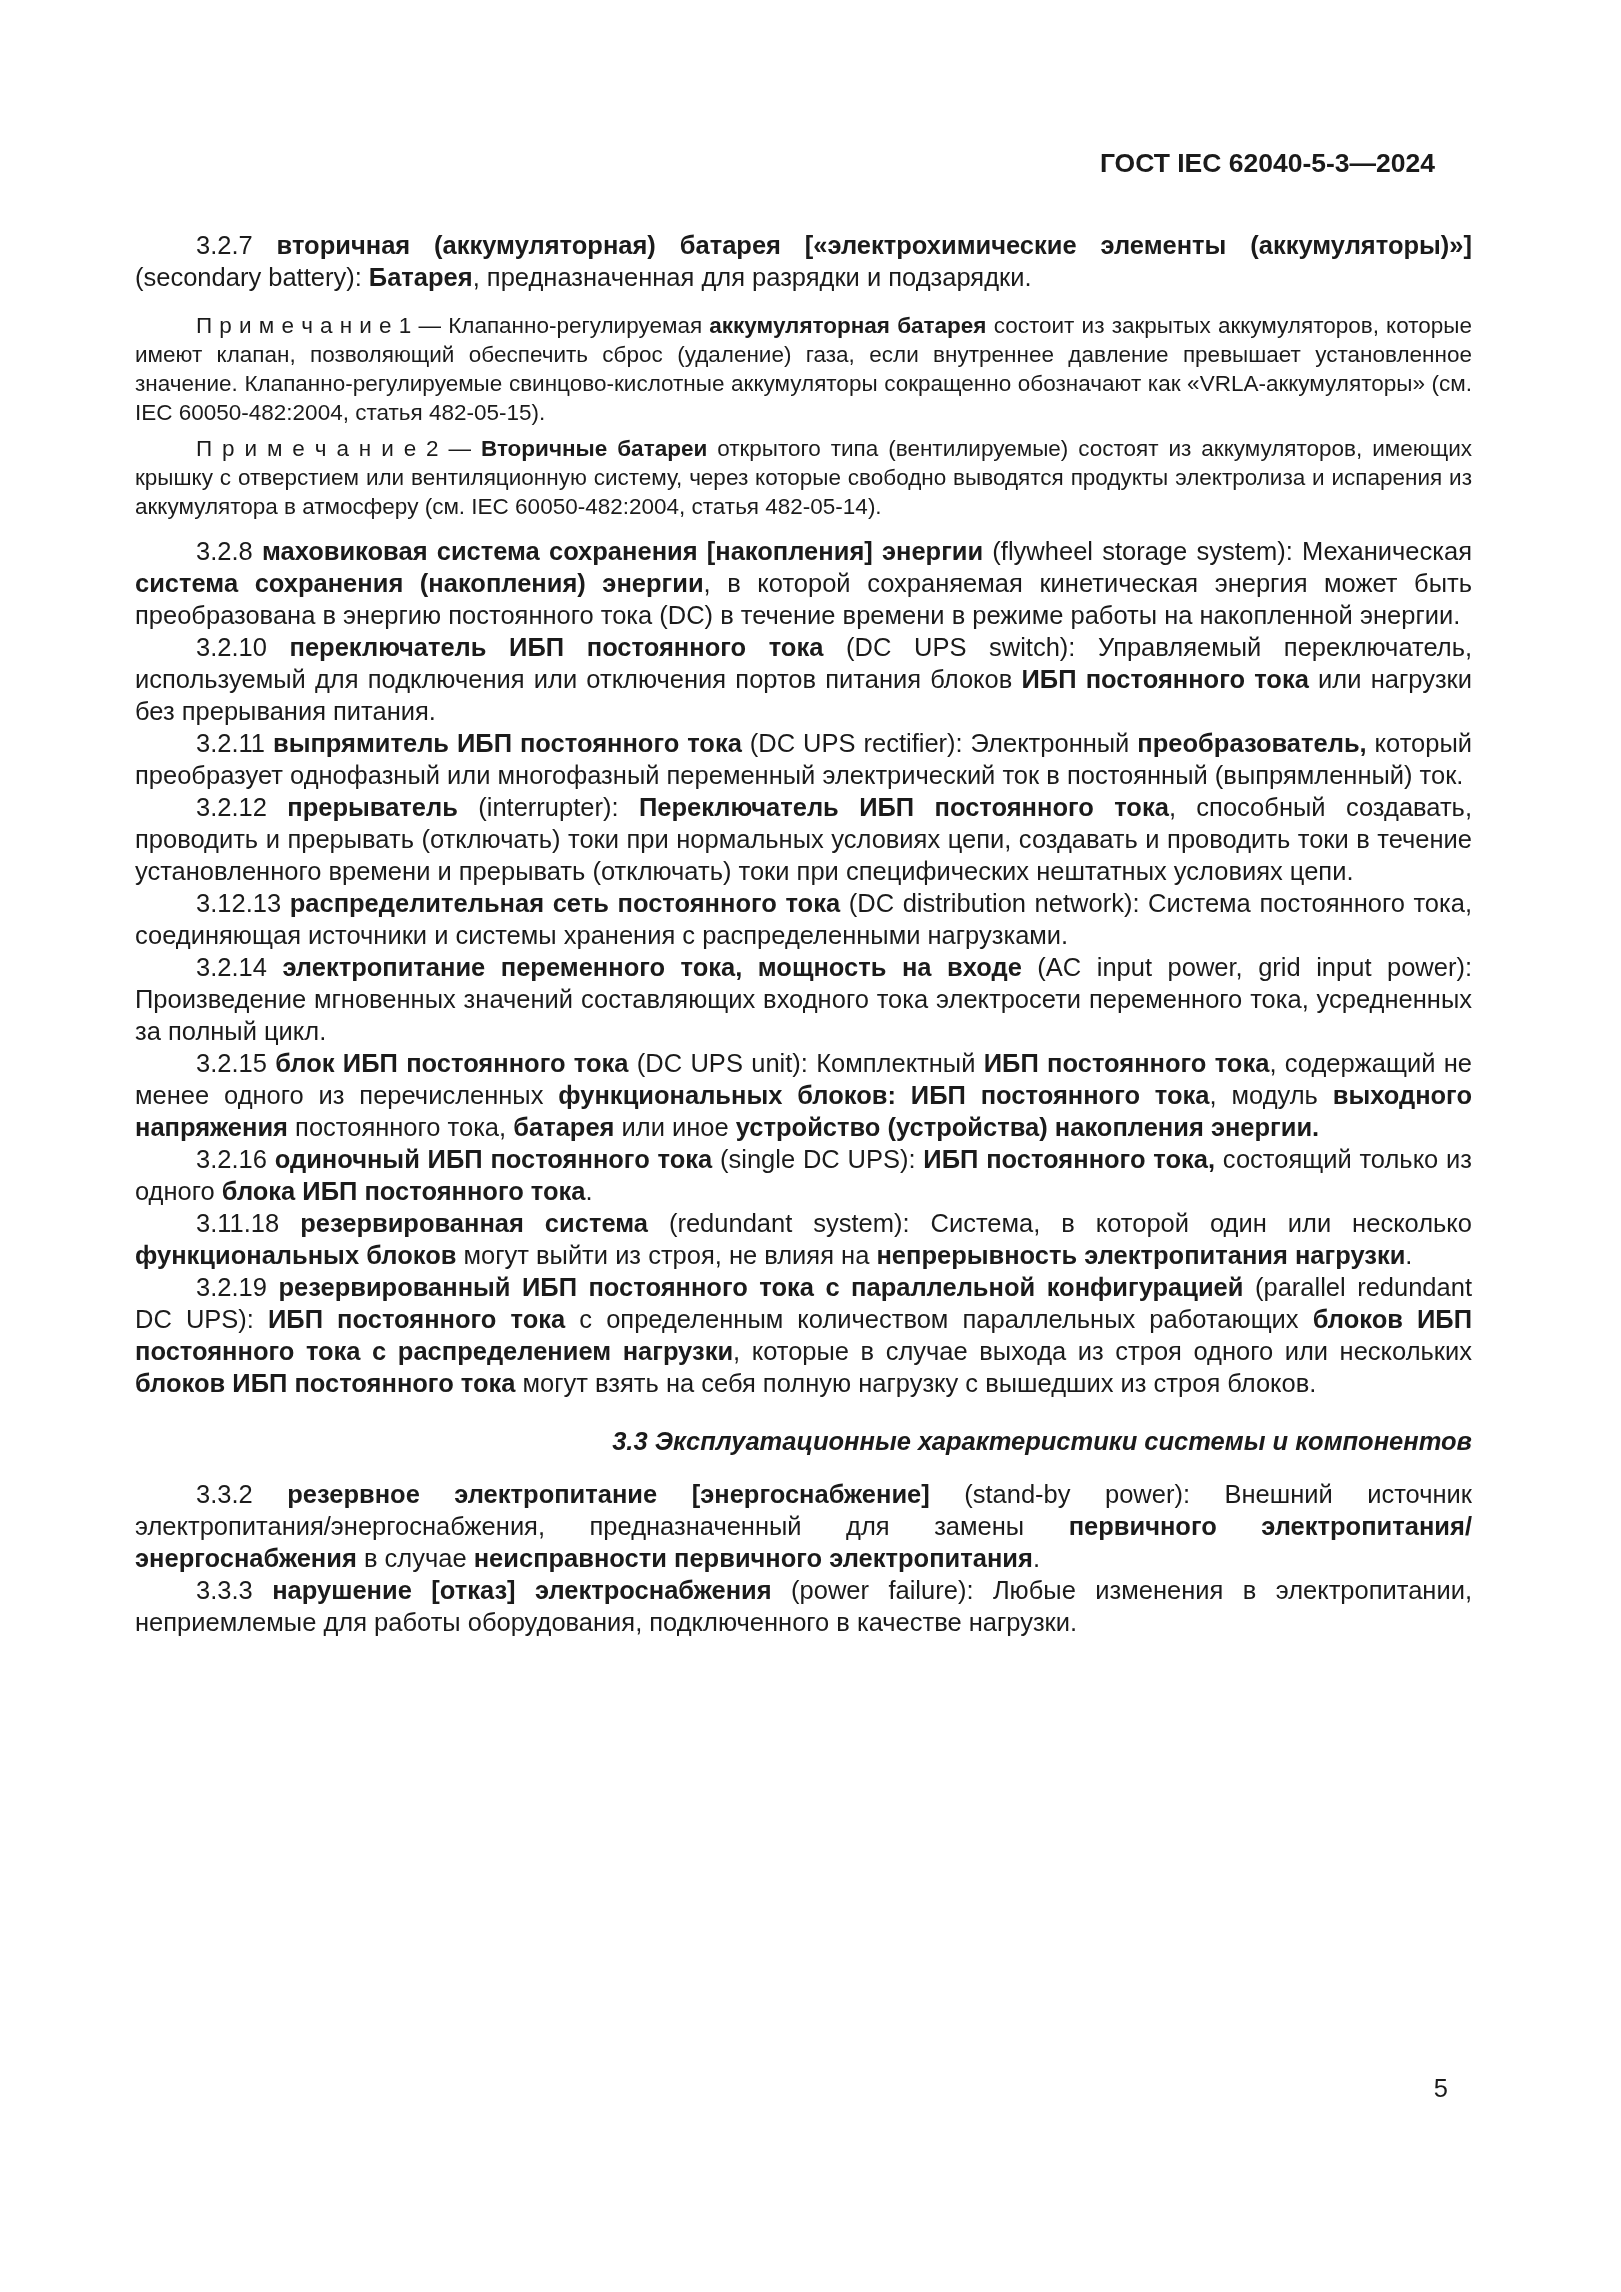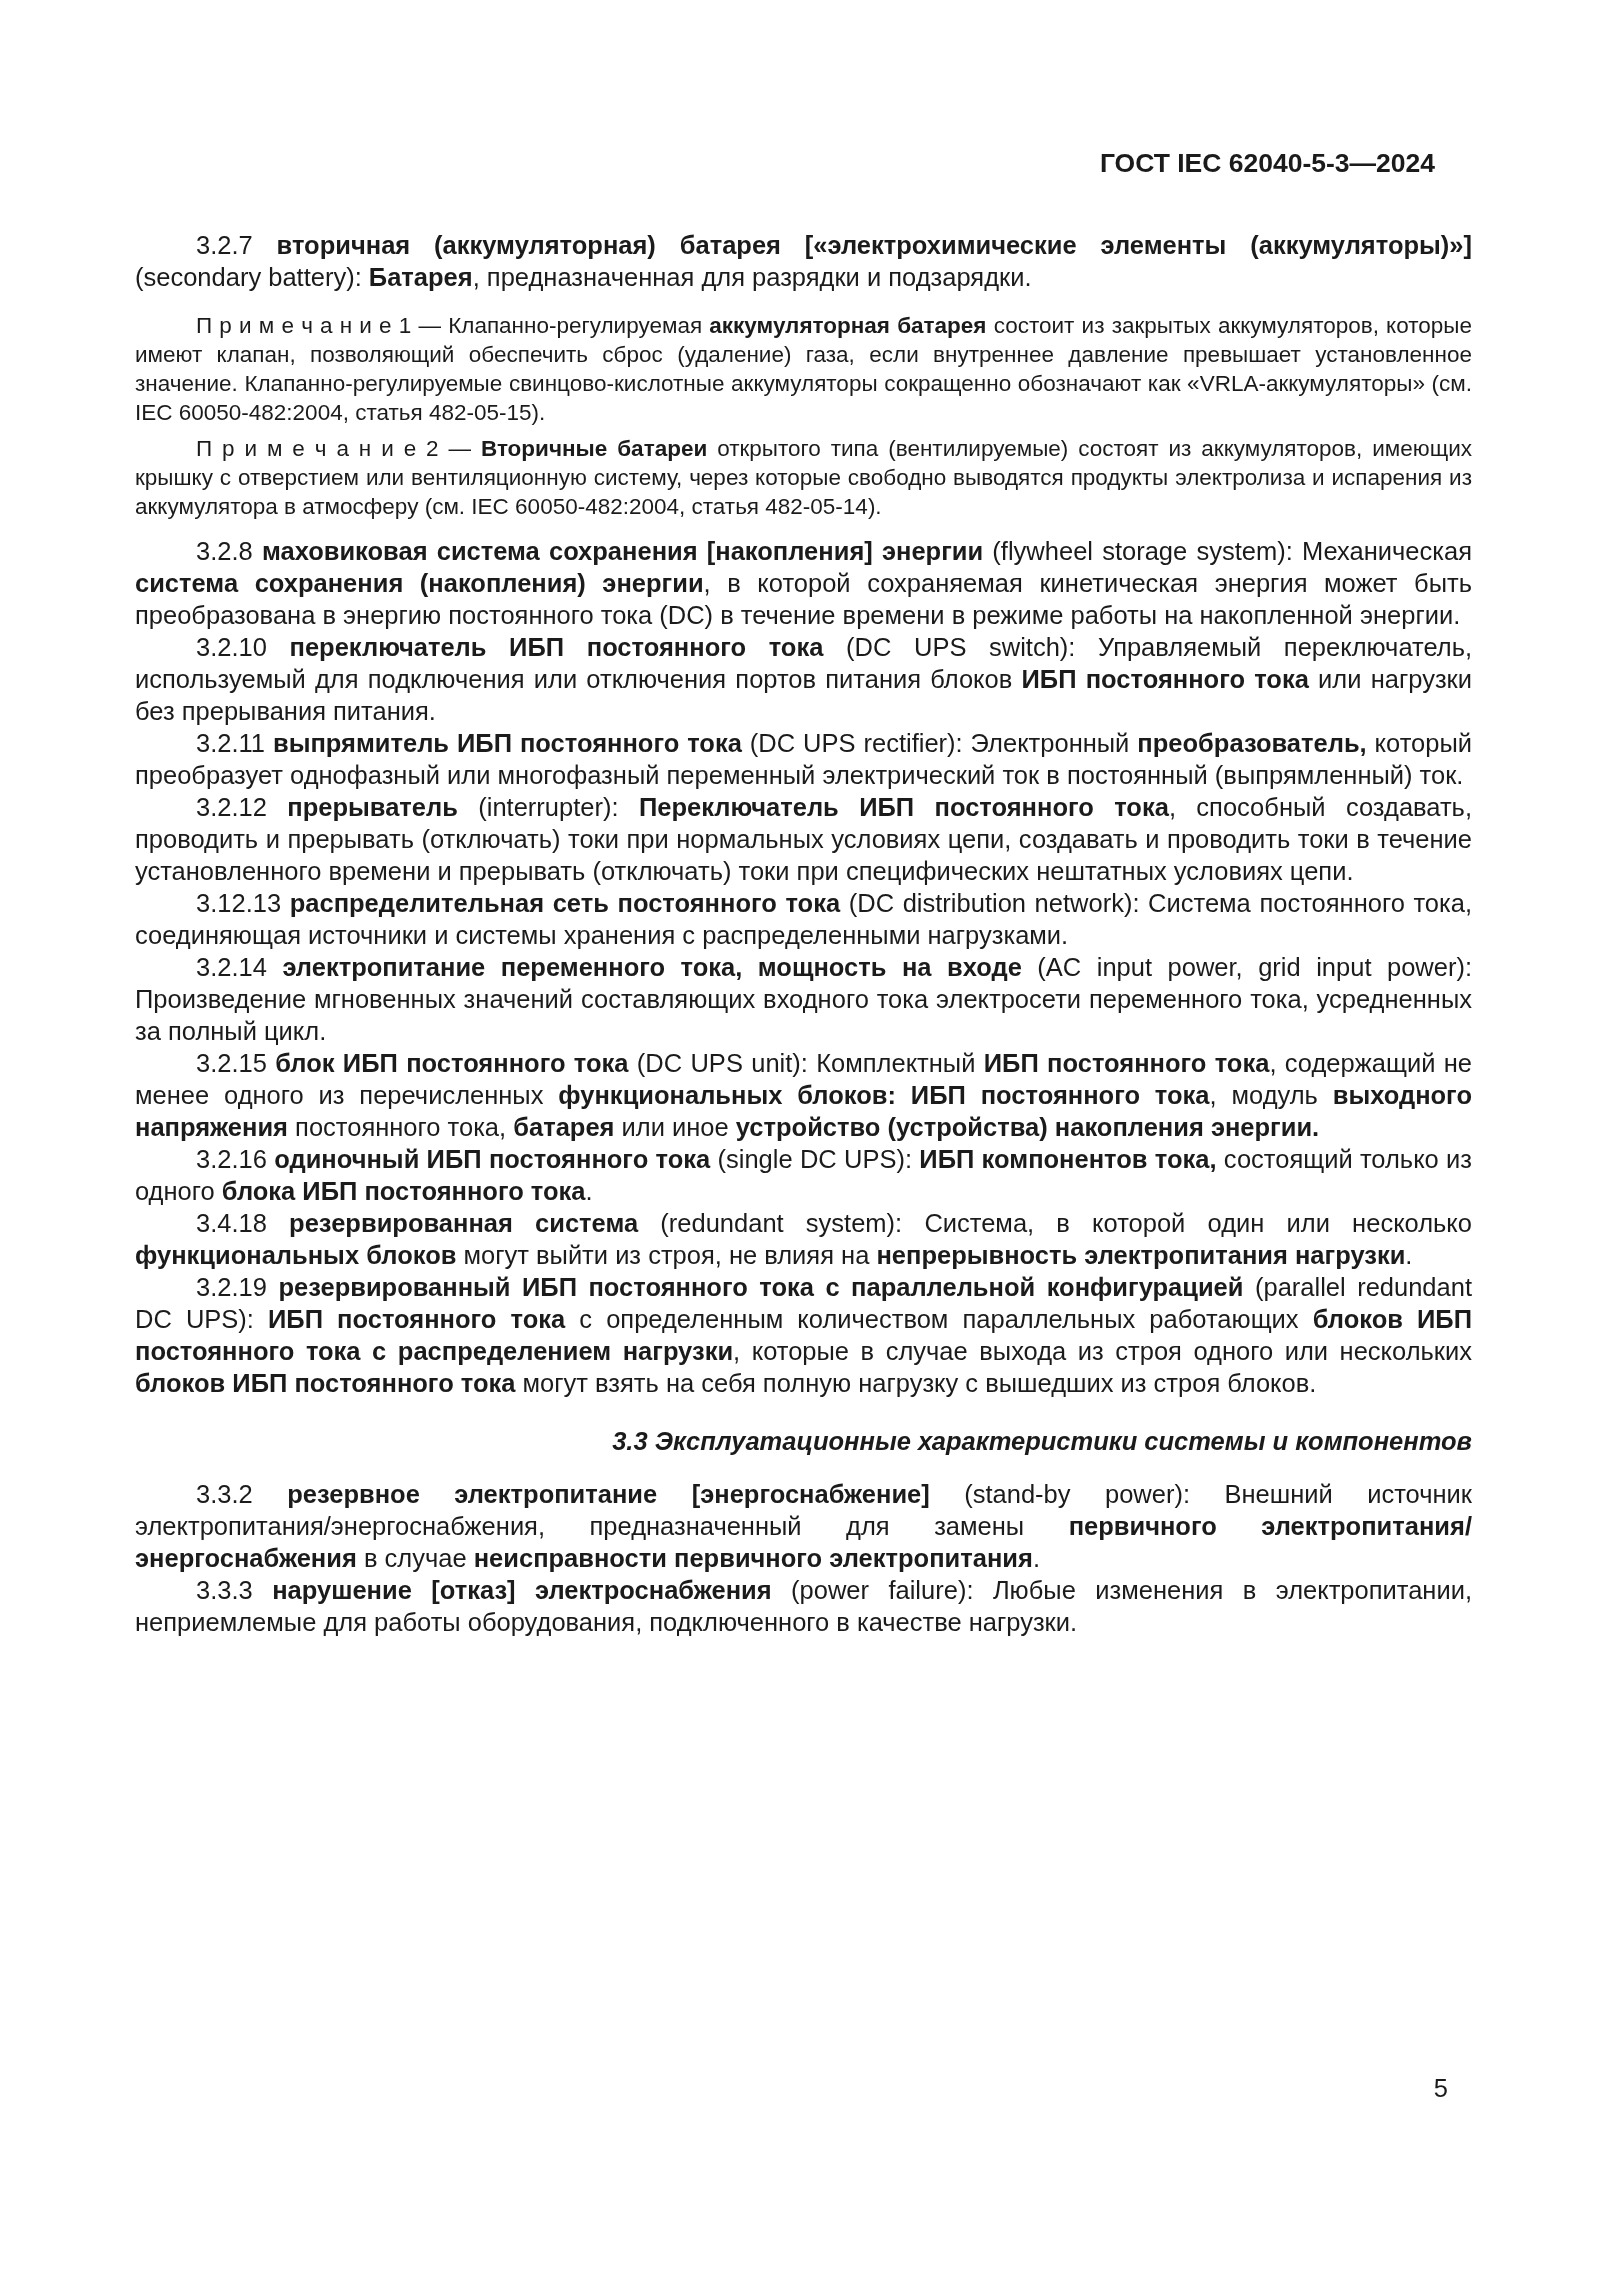--- a/index.html
+++ b/index.html
@@ -72,22 +72,22 @@
       <p class="para body"><span>3.2.7 </span><b>вторичная (аккумуляторная) батарея [«электрохимические элементы (аккумуляторы)»]</b><span> (secondary battery): </span><b>Батарея</b><span>, предназначенная для разрядки и подзарядки.</span></p>
       <p class="para note"><span>П р и м е ч а н и е   1 — Клапанно-регулируемая </span><b>аккумуляторная батарея</b><span> состоит из закрытых аккумуляторов, которые имеют клапан, позволяющий обеспечить сброс (удаление) газа, если внутреннее давление превышает установленное значение. Клапанно-регулируемые свинцово-кислотные аккумуляторы сокращенно обозначают как «VRLA-аккумуляторы» (см. IEC 60050-482:2004, статья 482-05-15).</span></p>
       <p class="para note"><span>П р и м е ч а н и е   2 — </span><b>Вторичные батареи</b><span> открытого типа (вентилируемые) состоят из аккумуляторов, имеющих крышку с отверстием или вентиляционную систему, через которые свободно выводятся продукты электролиза и испарения из аккумулятора в атмосферу (см. IEC 60050-482:2004, статья 482-05-14).</span></p>
       <p class="para body"><span>3.2.8 </span><b>маховиковая система сохранения [накопления] энергии</b><span> (flywheel storage system): Механическая </span><b>система сохранения (накопления) энергии</b><span>, в которой сохраняемая кинетическая энергия может быть преобразована в энергию постоянного тока (DC) в течение времени в режиме работы на накопленной энергии.</span></p>
       <p class="para body"><span>3.2.10 </span><b>переключатель ИБП постоянного тока</b><span> (DC UPS switch): Управляемый переключатель, используемый для подключения или отключения портов питания блоков </span><b>ИБП постоянного тока</b><span> или нагрузки без прерывания питания.</span></p>
       <p class="para body"><span>3.2.11 </span><b>выпрямитель ИБП постоянного тока</b><span> (DC UPS rectifier): Электронный </span><b>преобразователь,</b><span> который преобразует однофазный или многофазный переменный электрический ток в постоянный (выпрямленный) ток.</span></p>
       <p class="para body"><span>3.2.12 </span><b>прерыватель</b><span> (interrupter): </span><b>Переключатель ИБП постоянного тока</b><span>, способный создавать, проводить и прерывать (отключать) токи при нормальных условиях цепи, создавать и проводить токи в течение установленного времени и прерывать (отключать) токи при специфических нештатных условиях цепи.</span></p>
       <p class="para body"><span>3.12.13 </span><b>распределительная сеть постоянного тока</b><span> (DC distribution network): Система постоянного тока, соединяющая источники и системы хранения с распределенными нагрузками.</span></p>
       <p class="para body"><span>3.2.14 </span><b>электропитание переменного тока, мощность на входе</b><span> (AC input power, grid input power): Произведение мгновенных значений составляющих входного тока электросети переменного тока, усредненных за полный цикл.</span></p>
       <p class="para body"><span>3.2.15 </span><b>блок ИБП постоянного тока</b><span> (DC UPS unit): Комплектный </span><b>ИБП постоянного тока</b><span>, содержащий не менее одного из перечисленных </span><b>функциональных блоков: ИБП постоянного тока</b><span>, модуль </span><b>выходного напряжения</b><span> постоянного тока, </span><b>батарея</b><span> или иное </span><b>устройство (устройства) накопления энергии.</b></p>
-      <p class="para body"><span>3.2.16 </span><b>одиночный ИБП постоянного тока</b><span> (single DC UPS): </span><b>ИБП компонентов тока,</b><span> состоящий только из одного </span><b>блока ИБП постоянного тока</b><span>.</span></p>
-      <p class="para body"><span>3.4.18 </span><b>резервированная система</b><span> (redundant system): Система, в которой один или несколько </span><b>функциональных блоков</b><span> могут выйти из строя, не влияя на </span><b>непрерывность электропитания нагрузки</b><span>.</span></p>
+      <p class="para body"><span>3.2.16 </span><b>одиночный ИБП постоянного тока</b><span> (single DC UPS): </span><b>ИБП постоянного тока,</b><span> состоящий только из одного </span><b>блока ИБП постоянного тока</b><span>.</span></p>
+      <p class="para body"><span>3.11.18 </span><b>резервированная система</b><span> (redundant system): Система, в которой один или несколько </span><b>функциональных блоков</b><span> могут выйти из строя, не влияя на </span><b>непрерывность электропитания нагрузки</b><span>.</span></p>
       <p class="para body"><span>3.2.19 </span><b>резервированный ИБП постоянного тока с параллельной конфигурацией</b><span> (parallel redundant DC UPS): </span><b>ИБП постоянного тока</b><span> с определенным количеством параллельных работающих </span><b>блоков ИБП постоянного тока с распределением нагрузки</b><span>, которые в случае выхода из строя одного или нескольких </span><b>блоков ИБП постоянного тока</b><span> могут взять на себя полную нагрузку с вышедших из строя блоков.</span></p>
       <p class="para heading"><b>3.3 Эксплуатационные характеристики системы и компонентов</b></p>
       <p class="para body"><span>3.3.2 </span><b>резервное электропитание [энергоснабжение]</b><span> (stand-by power): Внешний источник электропитания/энергоснабжения, предназначенный для замены </span><b>первичного электропитания/энергоснабжения</b><span> в случае </span><b>неисправности первичного электропитания</b><span>.</span></p>
       <p class="para body"><span>3.3.3 </span><b>нарушение [отказ] электроснабжения</b><span> (power failure): Любые изменения в электропитании, неприемлемые для работы оборудования, подключенного в качестве нагрузки.</span></p>
     </div>
 
   <div class="page-number">5</div>
 </div>
 
 

